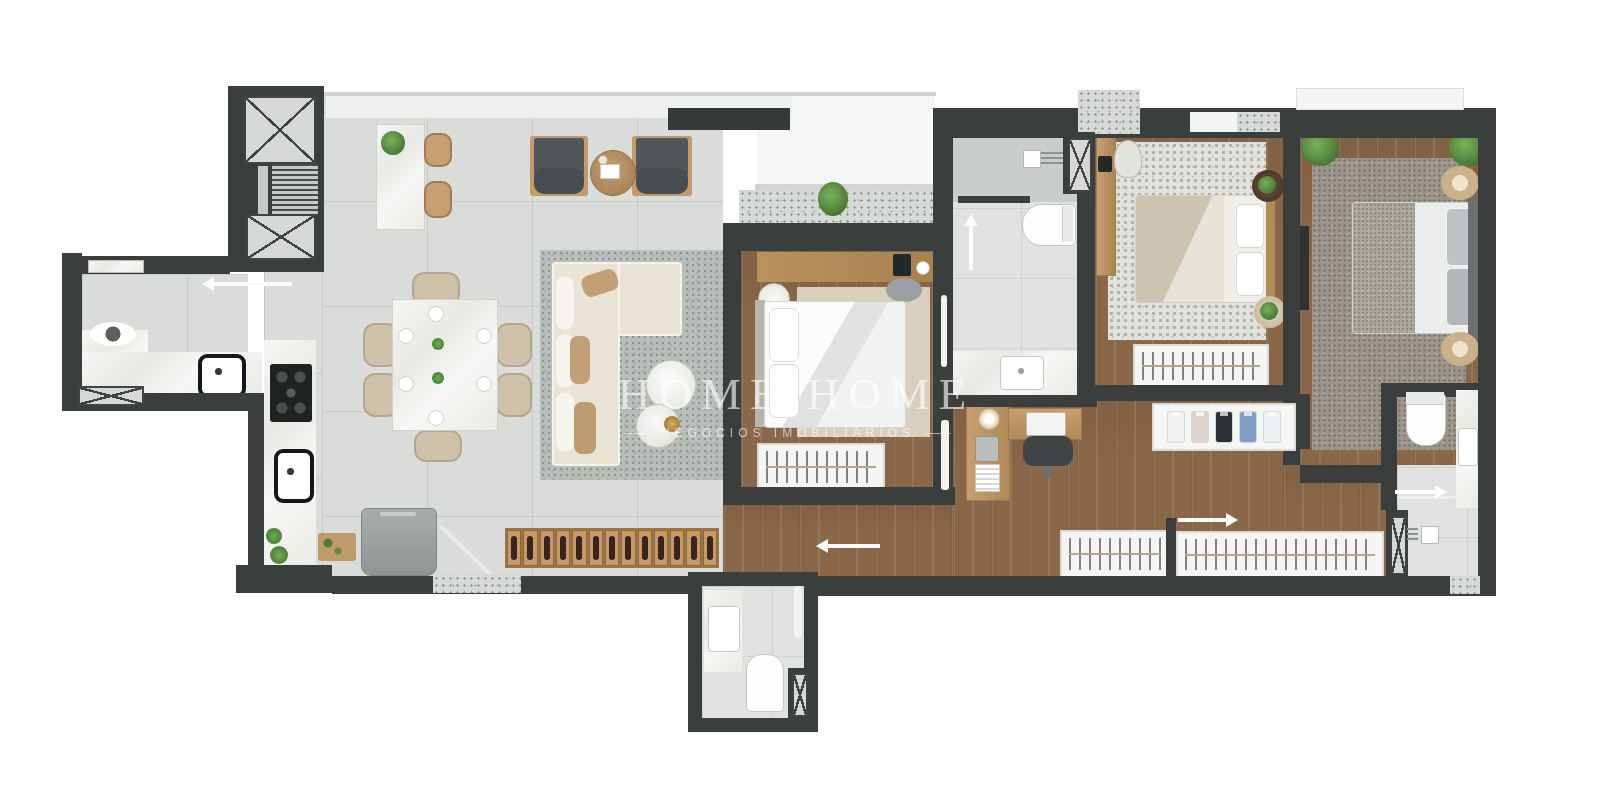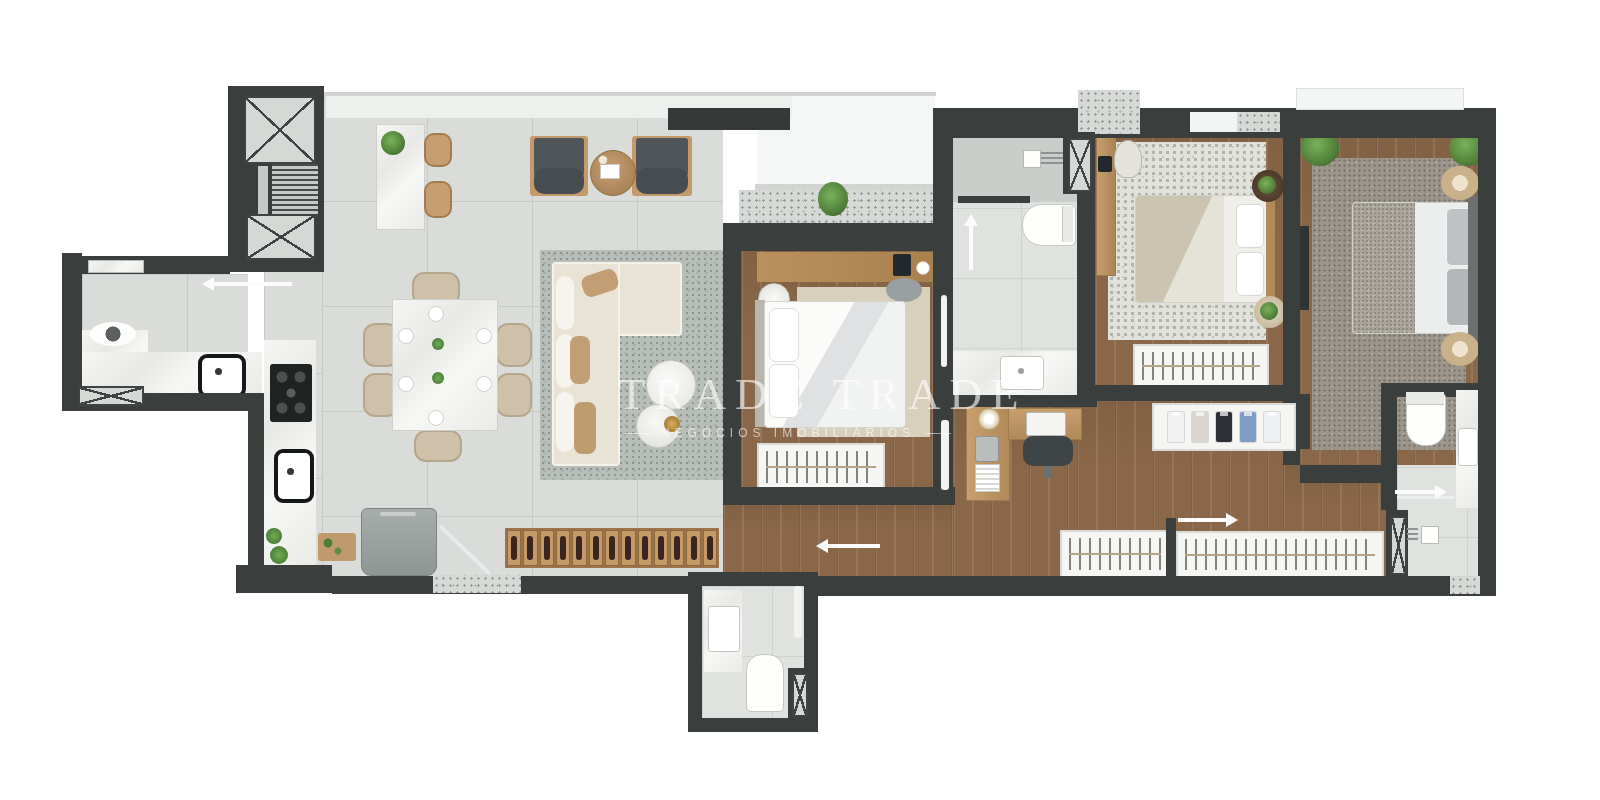--- a/index.html
+++ b/index.html
@@ -295,17 +295,17 @@
   <div class="abs z6" style="left:746px;top:654px;width:36px;height:56px;background:#fdfdfc;border:1px solid #c4c8c5;border-radius:16px 16px 5px 5px;"></div>
   <div class="abs z6" style="left:788px;top:668px;width:20px;height:50px;background:var(--wall,#3a3f3e);"></div>
   <div class="abs xbox z6" style="left:792px;top:673px;width:12px;height:40px;"></div>
   <div class="abs z6" style="left:794px;top:586px;width:8px;height:52px;background:#f2f2f0;border-radius:3px;"></div>
 
   <div class="abs plant z6" style="left:818px;top:182px;width:30px;height:34px;"></div>
 
   <div class="abs wood z2" style="left:723px;top:505px;width:18px;height:71px;"></div>
 
   <div class="abs wm" style="left:618px;top:368px;width:340px;">
-    <div class="wm-title">TRADE TRADE</div>
+    <div class="wm-title">HOME HOME</div>
     <div class="wm-sub">NEGÓCIOS IMOBILIÁRIOS</div>
   </div>
 
 </div>
 
 </body></html>

